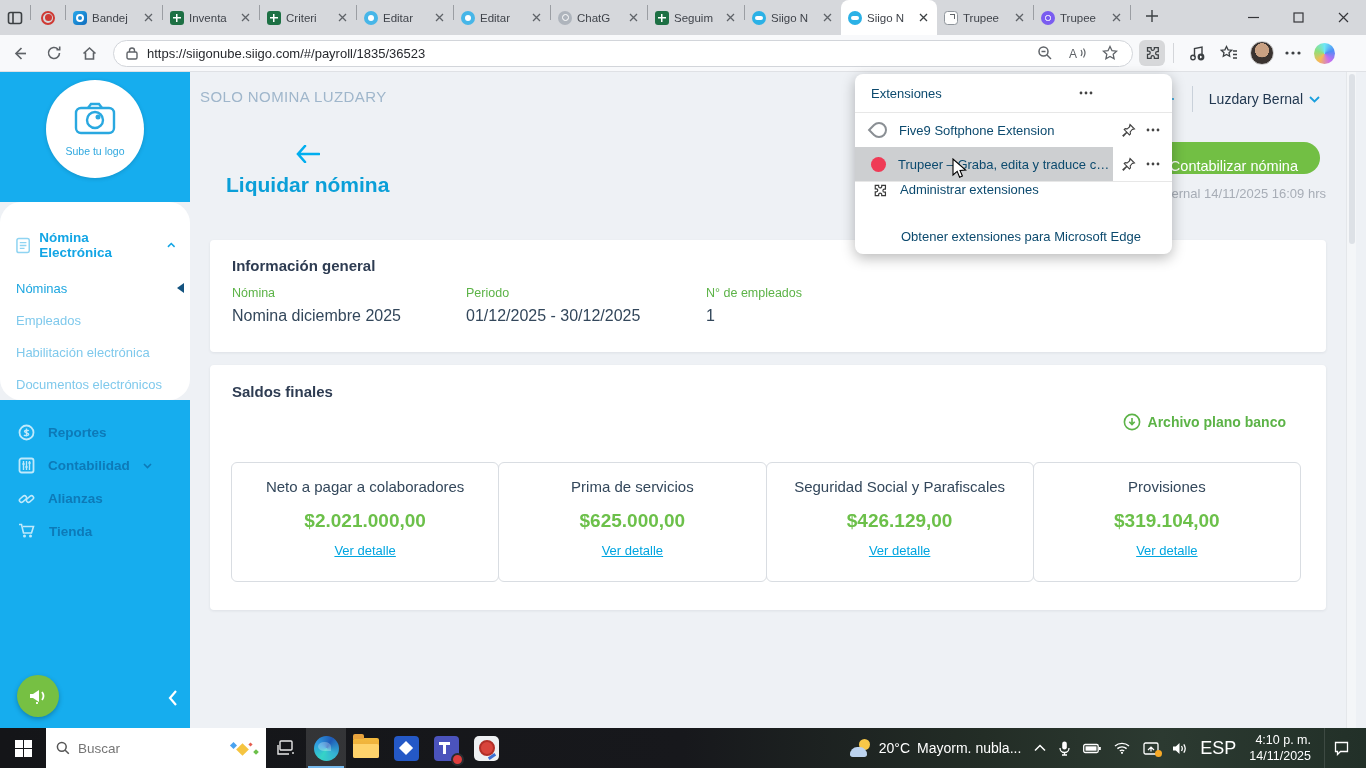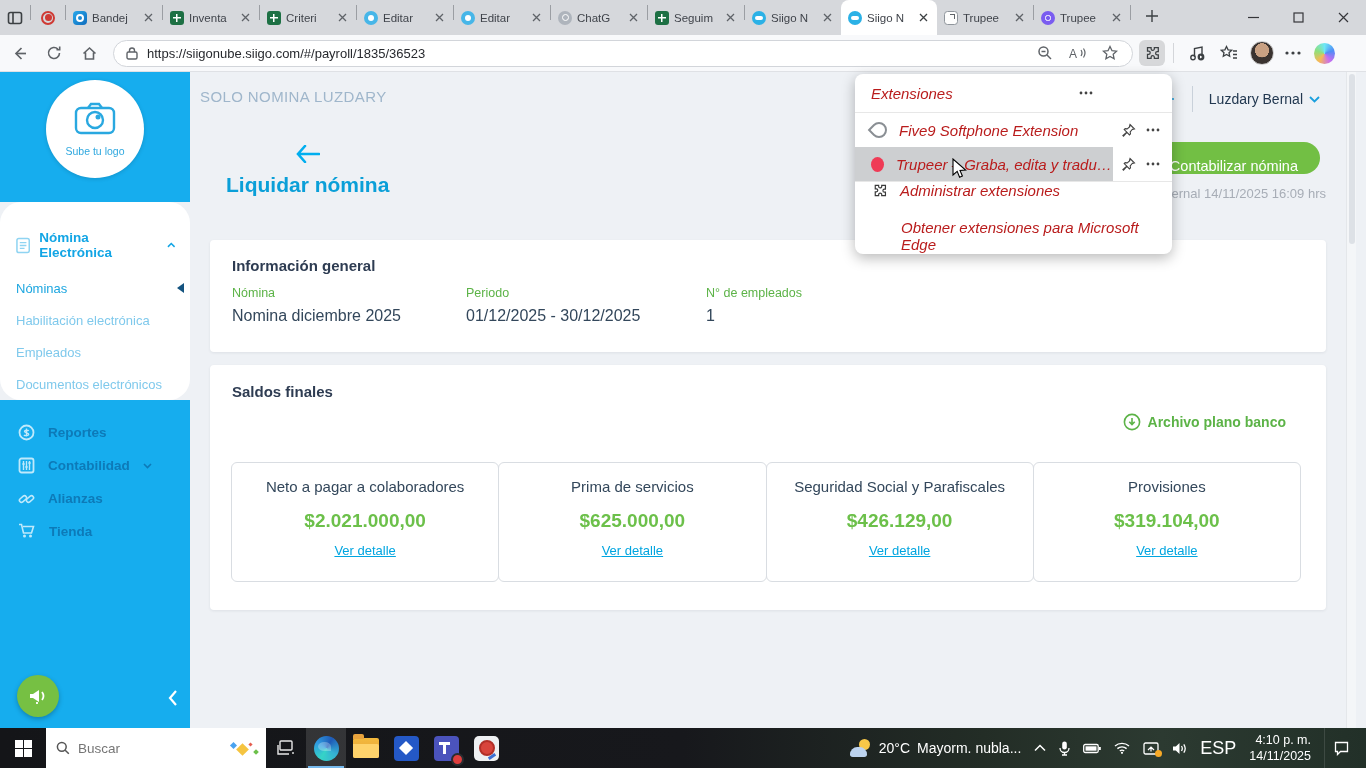--- a/index.html
+++ b/index.html
@@ -95,21 +95,21 @@
   .bal-card { flex:1; height:120px; background:#fff; border:1px solid #d9dde2; border-radius:6px; margin-left:-1px; text-align:center; padding-top:15px; }
   .bal-card:first-child { margin-left:0; }
   .bal-title { font-size:15px; color:#33475b; }
   .bal-amount { font-size:19px; font-weight:bold; color:#6cc04a; margin-top:15px; }
   .bal-link { display:inline-block; font-size:13px; color:#00a5e0; text-decoration:underline; margin-top:11px; cursor:pointer; }
 
   .scrollbar { position:absolute; right:0; top:0; width:10px; height:656px; background:#f4f6f8; border-left:1px solid #e4e7ea; }
   .scroll-thumb { position:absolute; top:2px; left:2px; width:6px; height:170px; background:#dde1e6; border-radius:3px; }
 
   
-  .ext-menu { position:absolute; left:855px; top:74px; width:317px; background:#fff; border-radius:8px; box-shadow:0 4px 14px rgba(0,0,0,.28); z-index:50; overflow:hidden; font-size:15px; color:#b91c1c;font-style:italic; }
+  .ext-menu { position:absolute; left:855px; top:74px; width:317px; background:#fff; border-radius:8px; box-shadow:0 4px 14px rgba(0,0,0,.28); z-index:50; overflow:hidden; font-size:13px; color:#0c4a6e; }
   .ext-head { height:38px; display:flex; align-items:center; padding:0 14px 0 16px; }
   .ext-head span { flex:1; }
   .ext-hr { height:1px; background:#e7e7e7; }
   .ext-row { height:34px; display:flex; align-items:stretch; }
   .ext-main { flex:1; display:flex; align-items:center; gap:12px; padding-left:16px; min-width:0; }
   .ext-main .elabel { white-space:nowrap; overflow:hidden; text-overflow:ellipsis; }
   .ext-row.hl .ext-main { background:#cdcfd1; }
   .ext-side { display:flex; align-items:center; gap:10px; padding:0 12px 0 8px; }
   .five9-ic { width:16px; height:16px; border:2px solid #8a8f94; border-radius:50% 50% 50% 0; transform:rotate(45deg); }
   .tru-ic { width:15px; height:15px; background:#ef3b56; border-radius:50%; }
@@ -404,22 +404,22 @@
         <svg width="15" height="17" viewBox="0 0 15 17">
             <rect x="1" y="1" width="13" height="15" rx="2" fill="none" stroke="#8fd4f2" stroke-width="1.6"></rect>
             <path d="M4 5.5h7M4 8.5h7M4 11.5h5" stroke="#8fd4f2" stroke-width="1.4"></path>
           </svg>
         <b>Nómina Electrónica</b>
         <svg width="9" height="6" viewBox="0 0 9 6">
             <path d="M1 5l3.5-3.5L8 5" fill="none" stroke="#12a5e5" stroke-width="1.6"></path>
           </svg>
       </div>
       <div class="side-item active"><span>Nóminas</span></div>
+      <div class="side-item"><span>Empleados</span></div>
       <div class="side-item"><span>Habilitación electrónica</span></div>
-      <div class="side-item"><span>Empleados</span></div>
       <div class="side-item"><span>Documentos electrónicos</span></div>
       <div class="side-item"><span>Procesos</span></div>
     </div>
 
     <div class="side-lower">
       <div class="low-item">
         <svg width="17" height="17" viewBox="0 0 17 17">
             <circle cx="8.5" cy="8.5" r="7" fill="none" stroke="#bfe9fb" stroke-width="1.8"></circle>
             <path d="M8.5 4.5v8M6 11c.6.9 4.4.9 4.7-.6.3-1.6-4.4-1.4-4.2-3 .2-1.4 3.6-1.4 4.2-.5" fill="none" stroke="#bfe9fb" stroke-width="1.4"></path>
           </svg>

